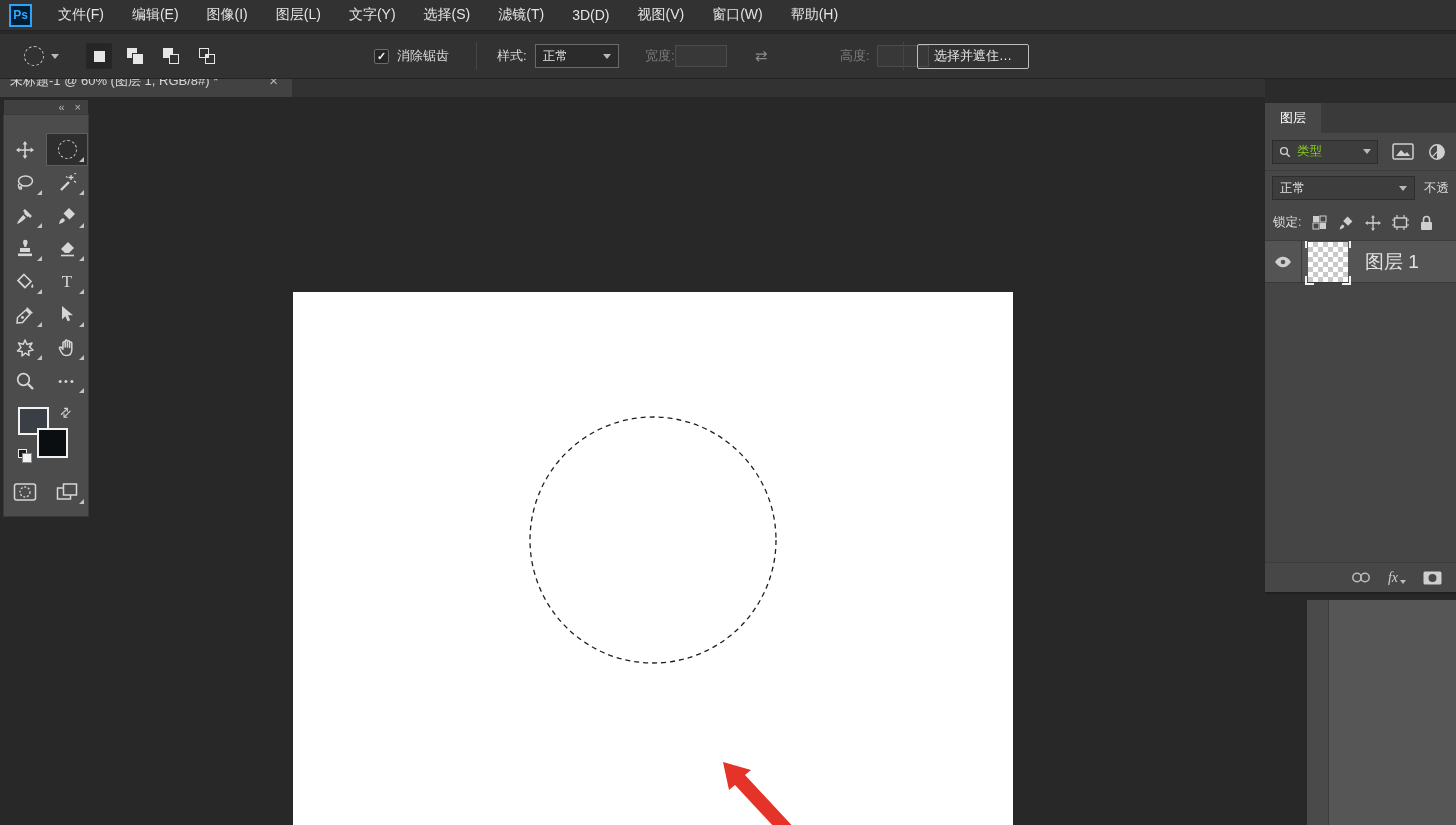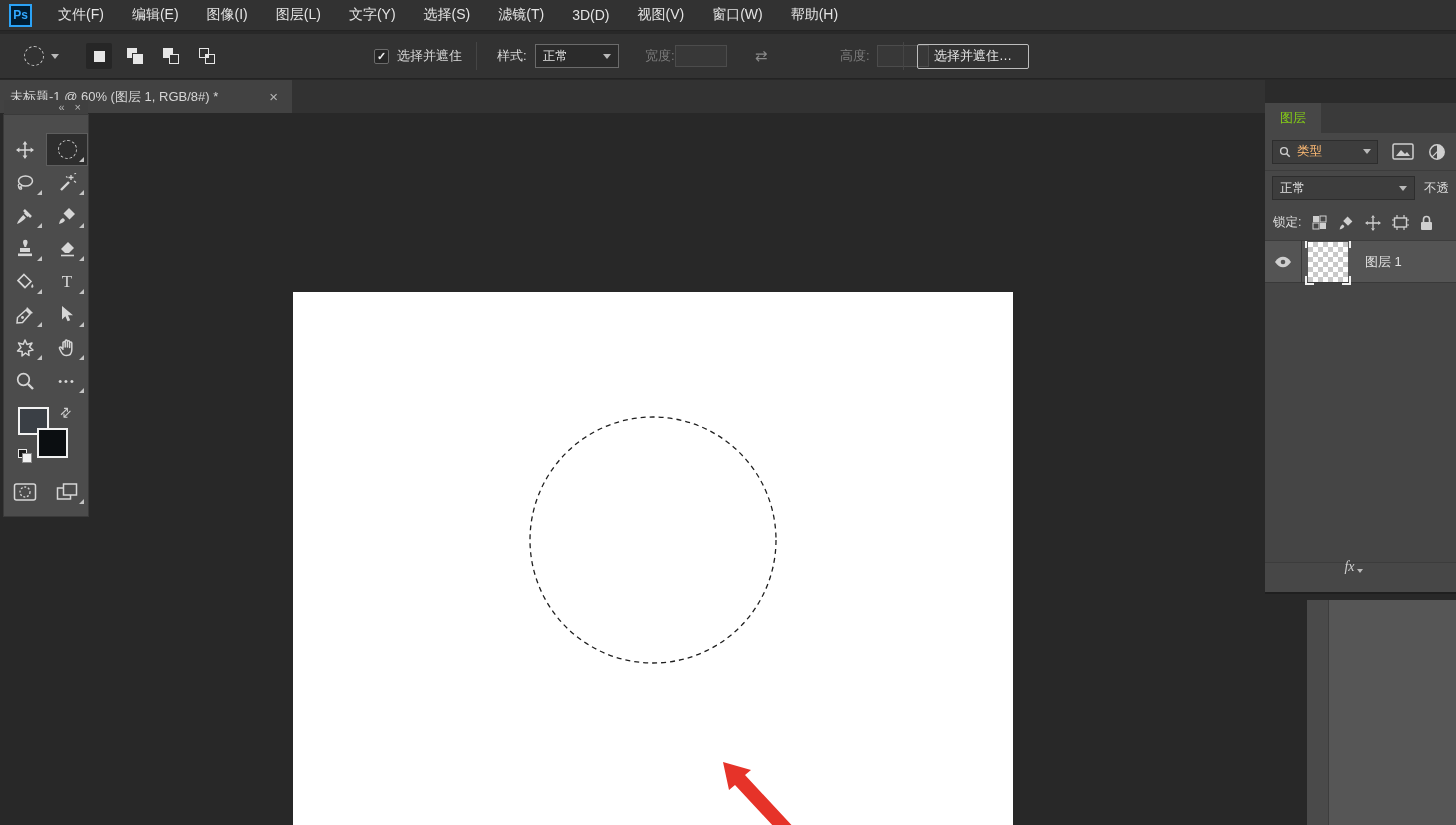--- a/index.html
+++ b/index.html
@@ -44,21 +44,21 @@
   .ob-select { width:84px; height:24px; background:#2b2b2b; border:1px solid #6b6b6b;
     display:flex; align-items:center; justify-content:space-between; padding:0 7px; font-size:12.5px; color:#e0e0e0; }
   .wh-w { left:645px; } .wh-h { left:840px; gap:7px; }
   .ob-input.disabled { width:52px; background:#383838; border:1px solid #4c4c4c; }
   .swap { left:755px; font-size:15px; color:#8a8a8a; }
   .select-mask { left:917px; }
   .ob-button { height:25px; padding:5px 16px; border:1px solid #bdbdbd; border-radius:2px;
     font-size:13px; color:#e6e6e6; display:flex; align-items:center; background:transparent; }
 
   
-  .tab-strip { position:absolute; left:0; top:80px; width:1265px; height:33px; background:#323232; z-index:10;padding-left:12px; }
+  .tab-strip { position:absolute; left:0; top:64px; width:1265px; height:33px; background:#323232; z-index:10;padding-left:12px; }
   .doc-tab { position:absolute; left:0; top:0; width:292px; height:33px; background:#424242;
     display:flex; align-items:center; padding:0 10px; font-size:13px; color:#d6d6d6; }
   .doc-tab .title { flex:1; white-space:nowrap; overflow:hidden; }
   .tab-close { color:#b5b5b5; font-size:15px; padding:0 4px; }
 
   
   .canvas { position:absolute; left:293px; top:292px; width:720px; height:533px; background:#ffffff; z-index:5; }
   .canvas svg { position:absolute; left:0; top:0; }
 
   
@@ -82,24 +82,24 @@
   .mini-bg { position:absolute; left:0; top:0; width:9px; height:9px; background:#1a1a1a; border:1px solid #e8e8e8; }
   .mini-fg { position:absolute; left:4px; top:4px; width:10px; height:10px; background:#f2f2f2; border:1px solid #8a8a8a; }
   .mode-row { display:grid; grid-template-columns:42px 42px; margin-top:6px; }
 
   
   .panel-top-strip { position:absolute; left:1265px; top:80px; width:191px; height:23px; background:#2b2b2b; z-index:10; }
   .layers-panel { position:absolute; left:1265px; top:103px; width:191px; height:489px;
     background:#474747; z-index:10; display:flex; flex-direction:column; box-shadow:0 2px 0 #1f1f1f; }
   .panel-tabs { height:30px; background:#3a3a3a; display:flex; }
   .panel-tab { width:56px; height:30px; background:#474747; display:flex; align-items:center;
-    justify-content:center; font-size:13px; color:#84cc16; }
+    justify-content:center; font-size:13px; color:#ffffff; }
   .filter-row { height:38px; display:flex; align-items:center; padding:0 7px; gap:14px; border-bottom:1px solid #3c3c3c; }
   .search-select { width:106px; height:24px; background:#3d3d3d; border:1px solid #2d2d2d;
-    display:flex; align-items:center; gap:6px; padding:0 6px; font-size:12.5px; color:#fdba74; }
+    display:flex; align-items:center; gap:6px; padding:0 6px; font-size:12.5px; color:#84cc16; }
   .search-select .caret-down { margin-left:auto; }
   .blend-row { height:34px; display:flex; align-items:center; padding:0 7px; }
   .blend-select { width:148px; height:24px; background:#3d3d3d; border:1px solid #2d2d2d;
     display:flex; align-items:center; justify-content:space-between; padding:0 7px; font-size:12.5px; color:#e0e0e0; }
   .opacity-label { margin-left:9px; font-size:12.5px; color:#dcdcdc; white-space:nowrap; }
   .lock-row { height:36px; display:flex; align-items:center; padding:0 8px; gap:11px;
     font-size:12.5px; color:#dcdcdc; border-bottom:1px solid #3c3c3c; }
   .layer-list { flex:1; background:#454545; overflow:hidden; }
   .layer-row { height:42px; display:flex; align-items:center; border-bottom:1px solid #393939; background:#454545; }
   .layer-row.selected { background:#545454; }
@@ -109,23 +109,23 @@
   .thumb.checker { background-color:#fff;
     background-image:linear-gradient(45deg,#c9c9c9 25%,transparent 25%,transparent 75%,#c9c9c9 75%),
                      linear-gradient(45deg,#c9c9c9 25%,transparent 25%,transparent 75%,#c9c9c9 75%);
     background-size:10px 10px; background-position:0 0,5px 5px; }
   .thumb.white { background:#ffffff; }
   .corner { position:absolute; width:9px; height:9px; }
   .c-tl { left:-3px; top:-3px; border-left:2px solid #f0f0f0; border-top:2px solid #f0f0f0; }
   .c-tr { right:-3px; top:-3px; border-right:2px solid #f0f0f0; border-top:2px solid #f0f0f0; }
   .c-bl { left:-3px; bottom:-3px; border-left:2px solid #f0f0f0; border-bottom:2px solid #f0f0f0; }
   .c-br { right:-3px; bottom:-3px; border-right:2px solid #f0f0f0; border-bottom:2px solid #f0f0f0; }
-  .layer-name { margin-left:17px; font-size:13px; color:#e2e2e2; }
+  .layer-name { margin-left:17px; font-size:19px; color:#e2e2e2; }
   .panel-bottom-bar { height:30px; border-top:1px solid #3c3c3c; display:flex; align-items:center;
-    justify-content:flex-end; gap:17px; padding-right:14px; background:#474747;flex-direction:column; }
+    justify-content:flex-end; gap:17px; padding-right:14px; background:#474747; }
   .fx-label { font-family:"Liberation Serif", serif; font-style:italic; font-size:14px; color:#cfcfcf; }
   .fx-wrap { display:flex; align-items:flex-end; gap:2px; }
   .fx-caret { width:0; height:0; border-left:3px solid transparent; border-right:3px solid transparent; border-top:4px solid #bbb; margin-bottom:2px; }
 
   
   .br-gray { position:absolute; left:1307px; top:600px; width:149px; height:225px; background:#565656; z-index:1; }
   .br-strip { position:absolute; left:1307px; top:600px; width:22px; height:225px; background:#4a4a4a; border-right:1px solid #3d3d3d; z-index:2; }
 </style>
 </head>
 <body>
@@ -172,21 +172,21 @@
         <div class="sq-o" style="position:absolute;left:0;top:0;width:10px;height:10px;"></div>
         <div class="sq-o" style="position:absolute;right:0;bottom:0;width:10px;height:10px;"></div>
         <div class="sq-f" style="position:absolute;left:6px;top:6px;width:4px;height:4px;"></div>
       </div>
     </div>
   </div>
 
 
   <div class="ob aa">
     <div class="checkbox">✓</div>
-    <span class="ob-label">选择并遮住</span>
+    <span class="ob-label">消除锯齿</span>
   </div>
 
   <div class="vsep" style="left:476px;"></div>
 
   <div class="ob style-group">
     <span class="ob-label">样式:</span>
     <div class="ob-select">
       <span>正常</span>
       <div class="caret-down"></div>
     </div>

